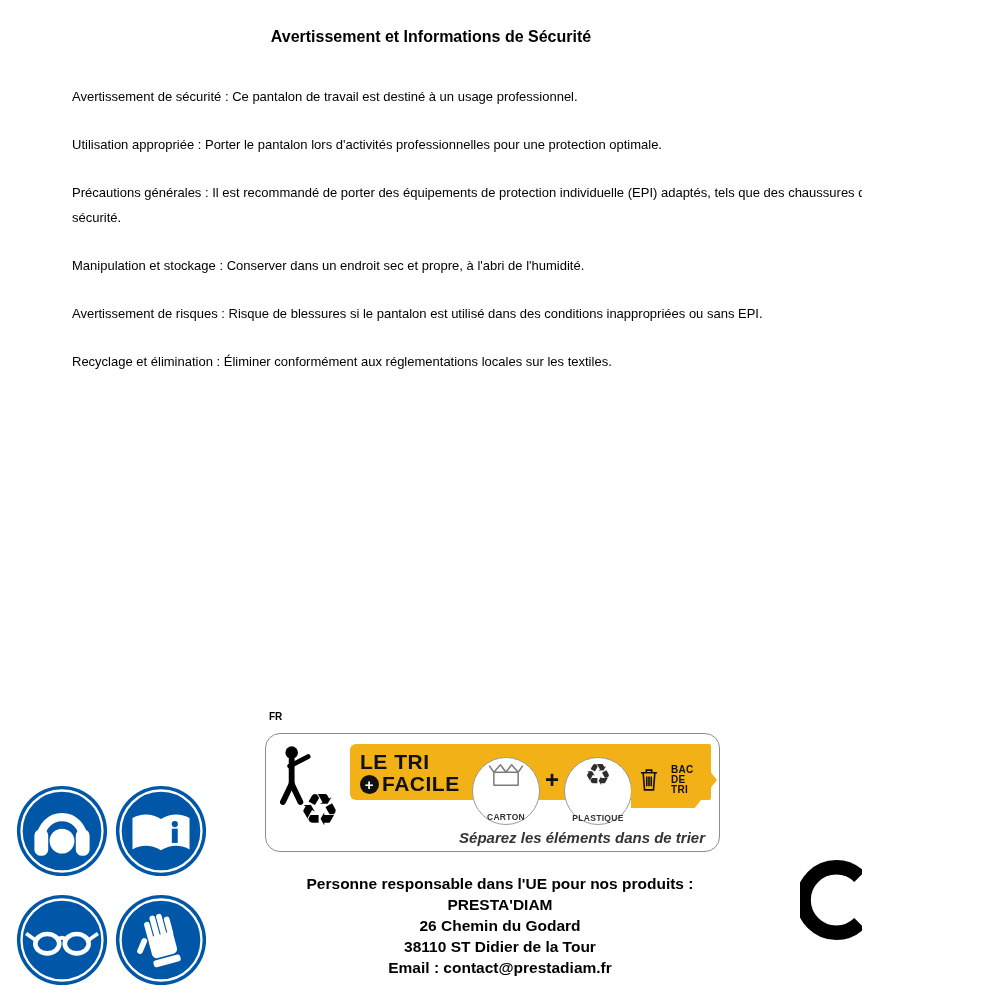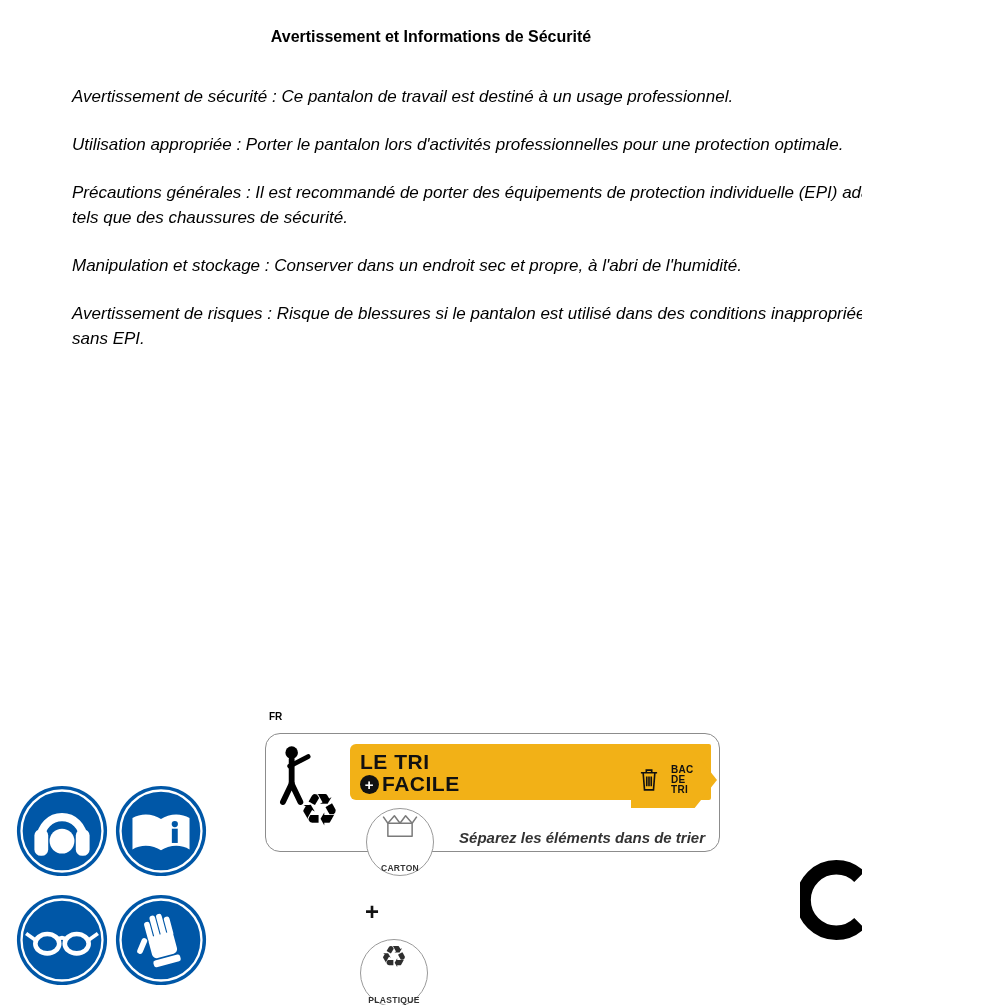--- a/index.html
+++ b/index.html
@@ -8,21 +8,21 @@
     font-family:"Liberation Sans", sans-serif;color:#000;
   }
   
   .title{
     position:absolute;top:28px;left:0;right:0;text-align:center;
     font-size:16px;font-weight:bold;
   }
   
   .body-text{
     position:absolute;left:72px;top:84px;width:850px;
-    font-size:17px;line-height:25px;font-style:italic;
+    font-size:13px;line-height:25px;
   }
   .body-text p{margin:0 0 23px 0;}
   
   .pictos{
     position:absolute;left:16px;top:785px;
     display:grid;grid-template-columns:92px 92px;column-gap:7px;row-gap:17px;
   }
   .pict{width:92px;height:92px;display:block;}
   .pict-bg{fill:var(--mandatory-blue,#0057A7);}
   .pict-white{fill:#fff;}
@@ -31,21 +31,21 @@
   
   .fr-label{position:absolute;left:269px;top:711px;font-size:10px;font-weight:bold;}
   .sort-box{
     position:absolute;left:265px;top:733px;width:455px;height:119px;
     border:1.5px solid #8c8c8c;border-radius:15px;background:#fff;box-sizing:border-box;
   }
   .triman{position:absolute;left:6px;top:8px;width:80px;height:92px;}
   .band{
     position:absolute;left:84px;top:10px;right:8px;height:56px;
     background:var(--tri-yellow,#F2B117);border-radius:6px 2px 2px 6px;
-    display:flex;align-items:flex-start;padding-left:10px;box-sizing:border-box;flex-direction:column;
+    display:flex;align-items:flex-start;padding-left:10px;box-sizing:border-box;
   }
   .band-title{margin-top:7px;width:106px;flex:0 0 auto;color:#111;}
   .band-title .l1{font-size:21px;font-weight:800;letter-spacing:.5px;line-height:22px;}
   .band-title .l2{font-size:21px;font-weight:800;letter-spacing:.5px;line-height:22px;display:flex;align-items:center;gap:3px;}
   .plus-badge{
     display:inline-flex;width:19px;height:19px;border-radius:50%;background:#111;color:#fff;
     font-size:15px;font-weight:bold;align-items:center;justify-content:center;line-height:1;
   }
   .mat-circle{
     flex:0 0 auto;width:68px;height:68px;margin-top:13px;border-radius:50%;
@@ -82,20 +82,21 @@
 <div class="page">
 
   <div class="title">Avertissement et Informations de Sécurité</div>
 
   <div class="body-text">
     <p>Avertissement de sécurité : Ce pantalon de travail est destiné à un usage professionnel.</p>
     <p>Utilisation appropriée : Porter le pantalon lors d'activités professionnelles pour une protection optimale.</p>
     <p>Précautions générales : Il est recommandé de porter des équipements de protection individuelle (EPI) adaptés, tels que des chaussures de sécurité.</p>
     <p>Manipulation et stockage : Conserver dans un endroit sec et propre, à l'abri de l'humidité.</p>
     <p>Avertissement de risques : Risque de blessures si le pantalon est utilisé dans des conditions inappropriées ou sans EPI.</p>
+    <p>Recyclage et élimination : Éliminer conformément aux réglementations locales sur les textiles.</p>
   </div>
 
   <div class="pictos">
 
     <svg class="pict" viewBox="0 0 100 100">
       <circle cx="50" cy="50" r="49" class="pict-bg"></circle>
       <circle cx="50" cy="50" r="44" class="pict-stroke" stroke-width="2.5"></circle>
       <path d="M27 58 a23 23 0 0 1 46 0" class="pict-stroke" stroke-width="9"></path>
       <rect x="20" y="48" width="15" height="29" rx="7" class="pict-white"></rect>
       <rect x="65" y="48" width="15" height="29" rx="7" class="pict-white"></rect>
@@ -188,20 +189,27 @@
           <div>BAC</div>
           <div>DE</div>
           <div>TRI</div>
         </div>
       </div>
     </div>
 
     <div class="tagline">Séparez les éléments dans de trier</div>
   </div>
 
+  <div class="company">
+    <div>Personne responsable dans l'UE pour nos produits :</div>
+    <div>PRESTA'DIAM</div>
+    <div>26 Chemin du Godard</div>
+    <div>38110 ST Didier de la Tour</div>
+    <div>Email : contact@prestadiam.fr</div>
+  </div>
 
   <svg class="ce" viewBox="0 0 160 100">
     <path d="M68.9 23.1 A38 38 0 1 0 68.9 76.9" stroke-width="17"></path>
     <path d="M146.9 23.1 A38 38 0 1 0 146.9 76.9" stroke-width="17"></path>
     <path d="M118 50 H148" stroke-width="17"></path>
   </svg>
 
 </div>
 
 </body></html>

